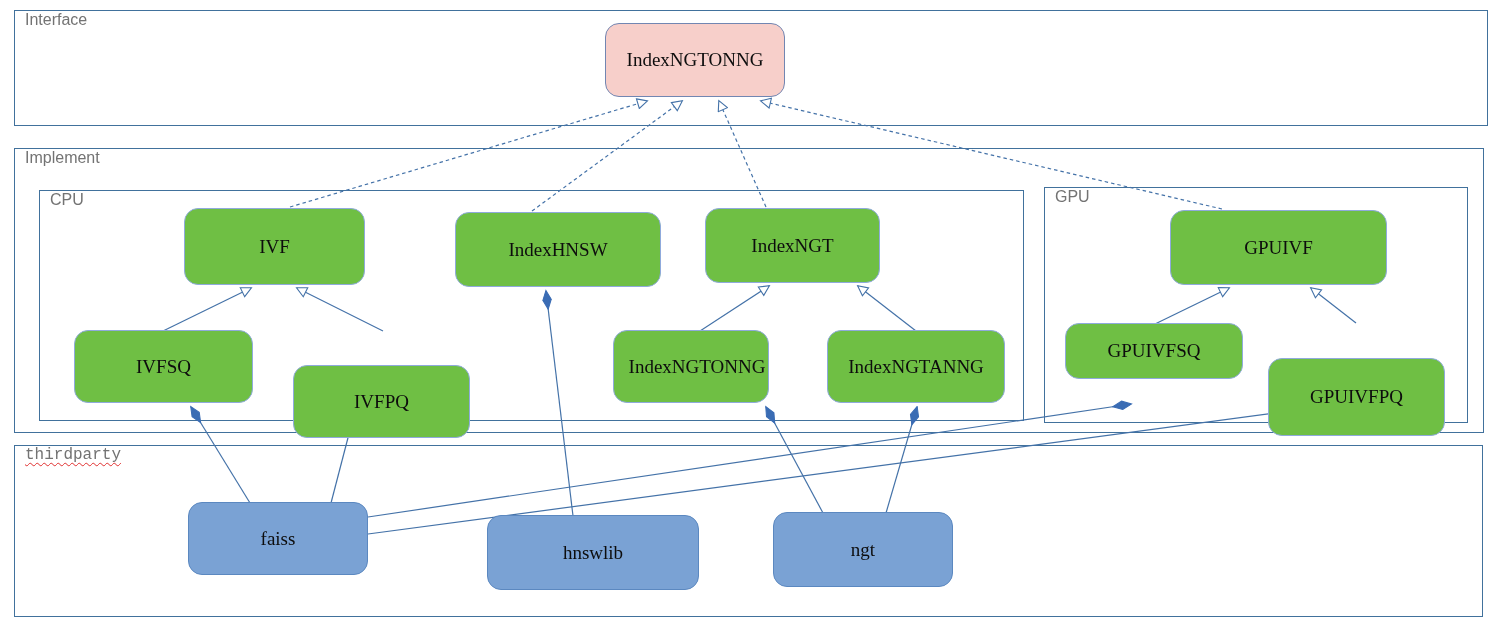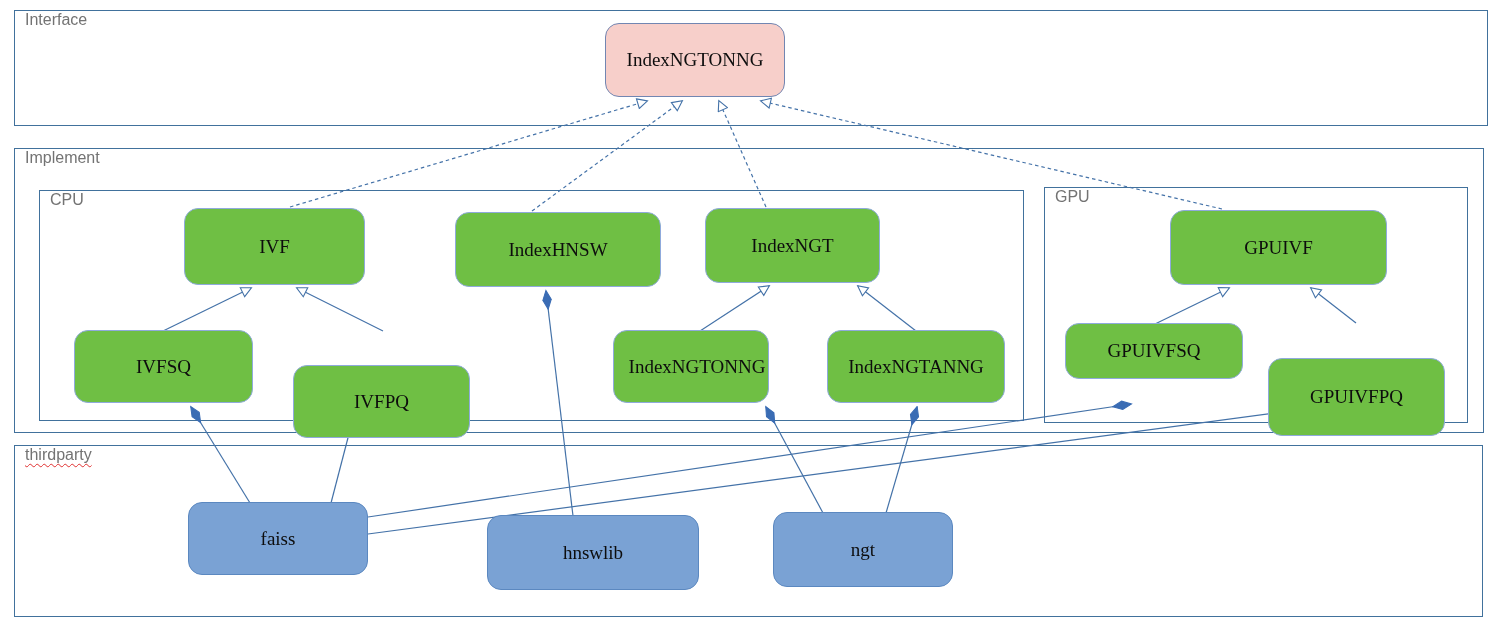--- a/index.html
+++ b/index.html
@@ -1,20 +1,20 @@
 <!DOCTYPE html>
 <html><head>
 <meta charset="utf-8">
 <style>
   html,body{margin:0;padding:0;background:#ffffff;}
   #canvas{position:relative;width:1503px;height:628px;background:#ffffff;overflow:hidden;
           font-family:"Liberation Sans",sans-serif;}
   .container{position:absolute;border:1.6px solid #41719c;background:transparent;box-sizing:border-box;}
   .container-label{position:absolute;top:0;left:10px;font-size:16px;color:#737373;white-space:nowrap;}
-  .squiggle{text-decoration-line:underline;text-decoration-style:wavy;text-decoration-color:#e03030;text-decoration-thickness:1px;text-underline-offset:3px;}
+  .squiggle{text-decoration-line:underline;text-decoration-style:wavy;text-decoration-color:#e03030;text-decoration-thickness:1px;text-underline-offset:3px;font-family:Liberation Mono, monospace;}
   .node{position:absolute;border-radius:14px;display:flex;align-items:center;justify-content:center;
         font-family:"Liberation Serif","DejaVu Serif",serif;font-size:19px;color:#0d0d0d;box-sizing:border-box;}
   .green{background:#6fbf44;border:1.5px solid #8faadc;}
   .pink{background:#f7cfca;border:1.5px solid #7286b2;}
   .blue{background:#7aa2d4;border:1.5px solid #5b88c0;}
   svg.wires{position:absolute;left:0;top:0;z-index:2;pointer-events:none;}
   .layer-containers{position:absolute;left:0;top:0;width:100%;height:100%;z-index:1;}
   .layer-nodes{position:absolute;left:0;top:0;width:100%;height:100%;z-index:3;}
 </style>
 </head>

